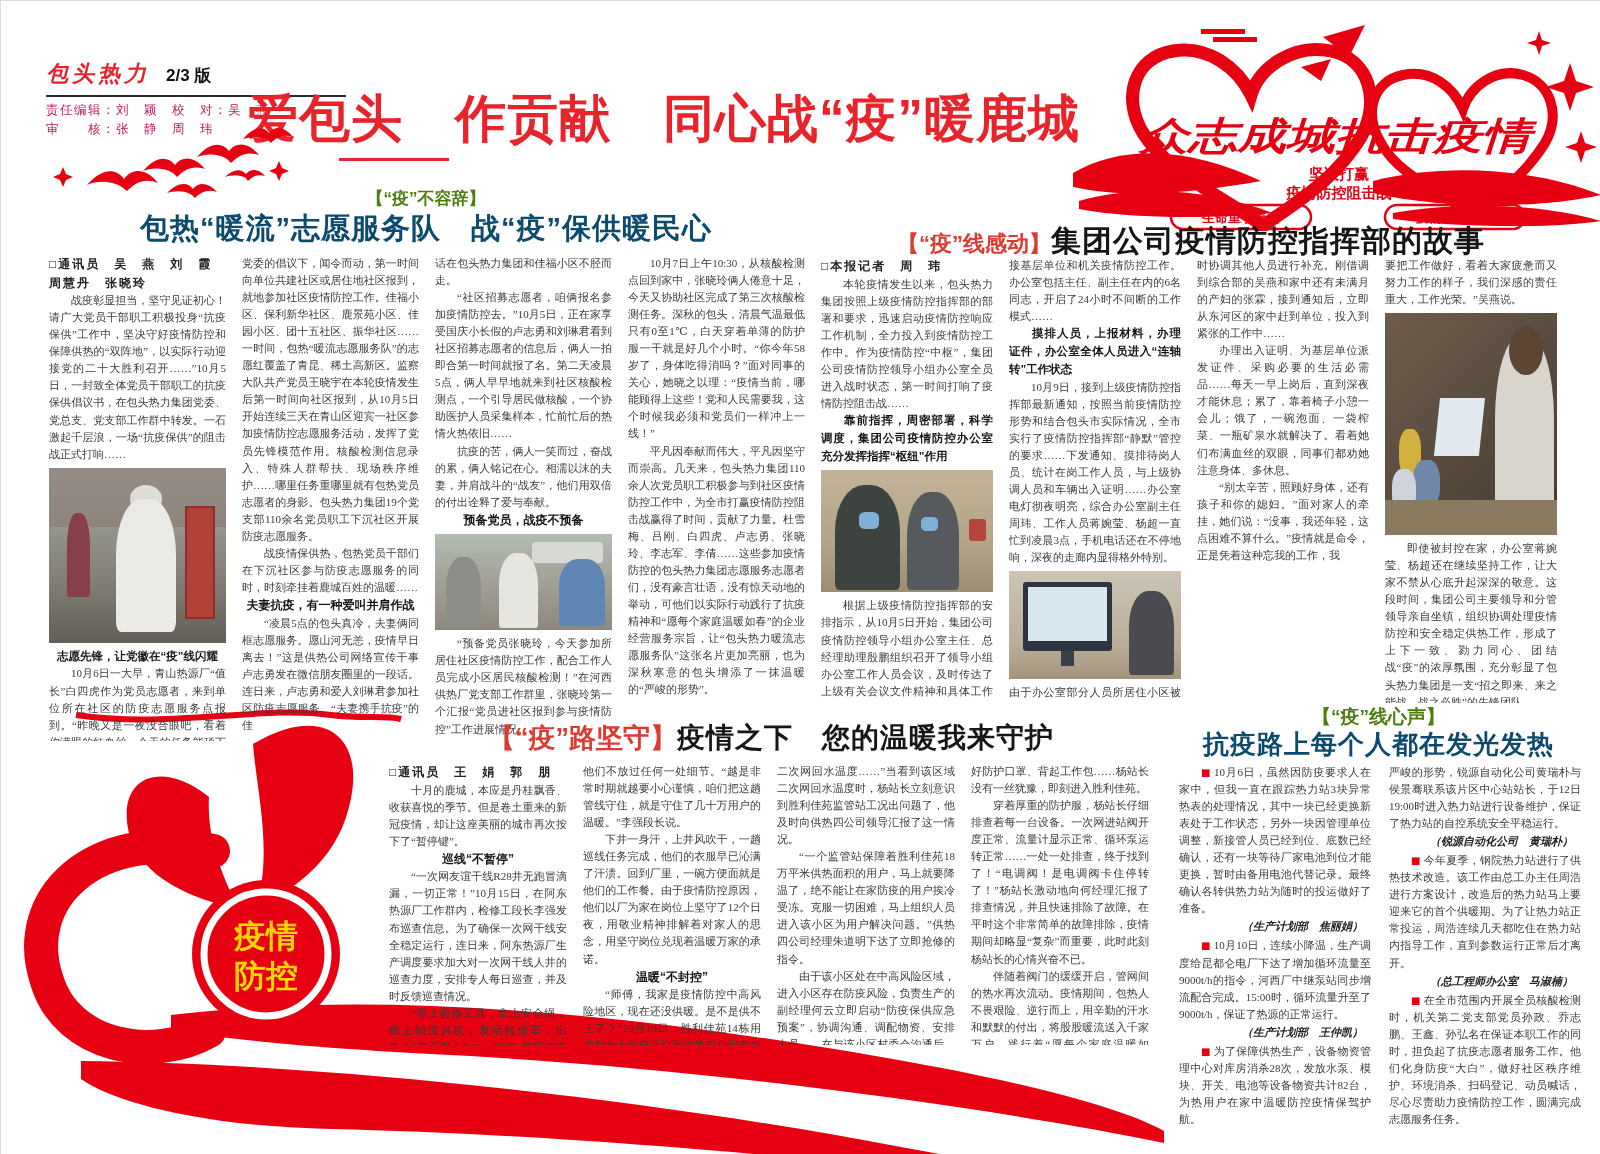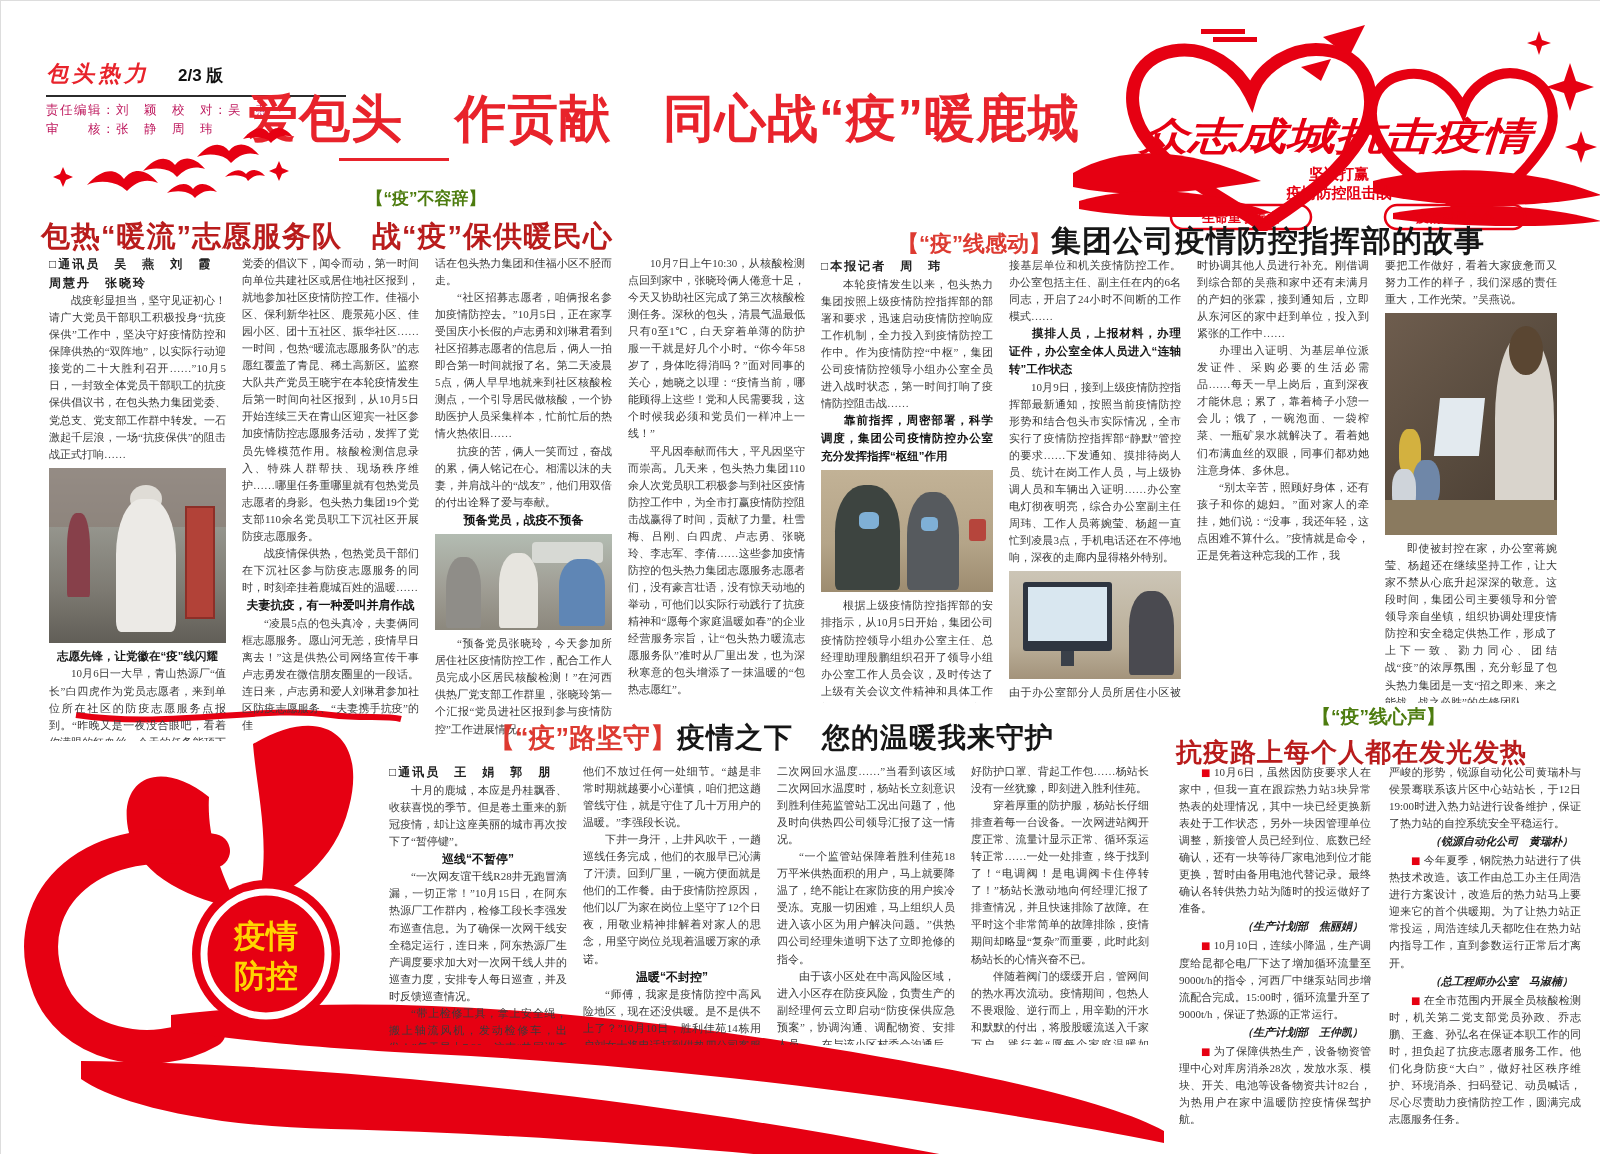--- a/index.html
+++ b/index.html
@@ -1,33 +1,33 @@
 <!DOCTYPE html>
 <html><head>
 <meta charset="utf-8">
 <style>
   html,body{margin:0;padding:0;background:#e9e9e9;}
   #page{position:relative;width:1600px;height:1154px;margin:0 auto;background:#ffffff;
         overflow:hidden;font-family:"Liberation Serif","DejaVu Serif",serif;border:1px solid #ddd;}
   
   #masthead{position:absolute;left:45px;top:58px;width:320px;}
-  .mast-row1{display:flex;align-items:baseline;gap:28px;}
+  .mast-row1{display:flex;align-items:baseline;gap:16px;}
   .paper-name{font-size:22px;font-weight:700;font-style:italic;color:#e8232b;letter-spacing:4px;}
   .page-no{font-size:17px;font-weight:700;color:#111;font-family:"Liberation Sans",sans-serif;}
   .mast-rule{width:300px;border-top:2px solid #2b2b2b;margin-top:6px;margin-bottom:4px;}
   .mast-editors{font-size:12.5px;line-height:1.55;color:#be185d;letter-spacing:1.5px;}
   
   #main-headline{position:absolute;left:246px;top:84px;width:860px;font-family:"Liberation Sans","DejaVu Sans",sans-serif;
         font-size:51px;font-weight:900;color:#e8232b;letter-spacing:1px;white-space:nowrap;}
   #headline-underline{position:absolute;left:338px;top:157px;width:110px;height:3px;background:#e8232b;}
   
   .decor-svg{position:absolute;}
   
   .kicker{position:absolute;text-align:center;font-family:"Liberation Sans",sans-serif;font-weight:700;color:#4d7c0f;}
-  .a-title{position:absolute;text-align:left;font-family:"Liberation Sans",sans-serif;font-weight:900;color:#b91c1c;letter-spacing:1px;white-space:nowrap;margin-top:8px;}
+  .a-title{position:absolute;text-align:center;font-family:"Liberation Sans",sans-serif;font-weight:900;color:#0c4a6e;letter-spacing:1px;white-space:nowrap;}
   .headrow{position:absolute;text-align:center;white-space:nowrap;font-family:"Liberation Sans",sans-serif;}
   .headrow .hk{font-weight:700;color:#dd3a31;}
   .headrow .ht{font-weight:900;color:#161616;letter-spacing:1px;}
   .col{position:absolute;font-size:11px;line-height:1.55;color:#3a3a3a;text-align:justify;overflow:hidden;}
   .col p{margin:0;text-indent:2em;}
   .col p.noindent{text-indent:0;}
   .byline{text-indent:0 !important;text-align:left;font-weight:700;font-size:12px;letter-spacing:2px;margin-bottom:5px;color:#222;}
   .subhead-center{text-indent:0 !important;text-align:center;font-family:Liberation Sans, sans-serif;font-weight:700;font-size:12px;color:#141414;margin:5px 0;}
   .subhead-block{font-family:"Liberation Sans",sans-serif;font-weight:700;font-size:11.5px;color:#141414;margin:4px 0;}
   .caption{text-indent:0 !important;text-align:center;font-family:"Liberation Sans",sans-serif;font-weight:700;font-size:11.5px;color:#1a1a1a;margin-top:4px;}
@@ -176,21 +176,21 @@
       <div class="p2-car"></div>
       <div class="p2-fig-gray"></div>
       <div class="p2-fig-white"></div>
       <div class="p2-fig-blue"></div>
     </div>
     <p>“预备党员张晓玲，今天参加所居住社区疫情防控工作，配合工作人员完成小区居民核酸检测！”在河西供热厂党支部工作群里，张晓玲第一个汇报“党员进社区报到参与疫情防控”工作进展情况。</p>
   </div>
 
   <div class="col" style="left:627px;top:254px;width:177px;height:486px;">
     <p>10月7日上午10:30，从核酸检测点回到家中，张晓玲俩人倦意十足，今天又协助社区完成了第三次核酸检测任务。深秋的包头，清晨气温最低只有0至1℃，白天穿着单薄的防护服一干就是好几个小时。“你今年58岁了，身体吃得消吗？”面对同事的关心，她晓之以理：“疫情当前，哪能顾得上这些！党和人民需要我，这个时候我必须和党员们一样冲上一线！”</p>
-    <p>平凡因奉献而伟大，平凡因坚守而崇高。几天来，包头热力集团110余人次党员职工积极参与到社区疫情防控工作中，为全市打赢疫情防控阻击战赢得了时间，贡献了力量。杜雪梅、吕刚、白四虎、卢志勇、张晓玲、李志军、李倩……这些参加疫情防控的包头热力集团志愿服务志愿者们，没有豪言壮语，没有惊天动地的举动，可他们以实际行动践行了抗疫精神和“愿每个家庭温暖如春”的企业经营服务宗旨，让“包头热力暖流志愿服务队”准时从厂里出发，也为深秋寒意的包头增添了一抹温暖的“包热志愿红”。</p>
+    <p>平凡因奉献而伟大，平凡因坚守而崇高。几天来，包头热力集团110余人次党员职工积极参与到社区疫情防控工作中，为全市打赢疫情防控阻击战赢得了时间，贡献了力量。杜雪梅、吕刚、白四虎、卢志勇、张晓玲、李志军、李倩……这些参加疫情防控的包头热力集团志愿服务志愿者们，没有豪言壮语，没有惊天动地的举动，可他们以实际行动践行了抗疫精神和“愿每个家庭温暖如春”的企业经营服务宗旨，让“包头热力暖流志愿服务队”这张名片更加亮丽，也为深秋寒意的包头增添了一抹温暖的“严峻的形势”。</p>
   </div>
 
   <div class="headrow" style="left:815px;top:220px;width:750px;">
     <span class="hk" style="font-size:22px;">【“疫”线感动】</span><span class="ht" style="font-size:30px;">集团公司疫情防控指挥部的故事</span>
   </div>
 
   <div class="col" style="left:820px;top:256px;width:172px;height:446px;">
     <p class="byline">□本报记者　周　玮</p>
     <p>本轮疫情发生以来，包头热力集团按照上级疫情防控指挥部的部署和要求，迅速启动疫情防控响应工作机制，全力投入到疫情防控工作中。作为疫情防控“中枢”，集团公司疫情防控领导小组办公室全员进入战时状态，第一时间打响了疫情防控阻击战……</p>
     <p class="subhead-block">靠前指挥，周密部署，科学调度，集团公司疫情防控办公室充分发挥指挥“枢纽”作用</p>

